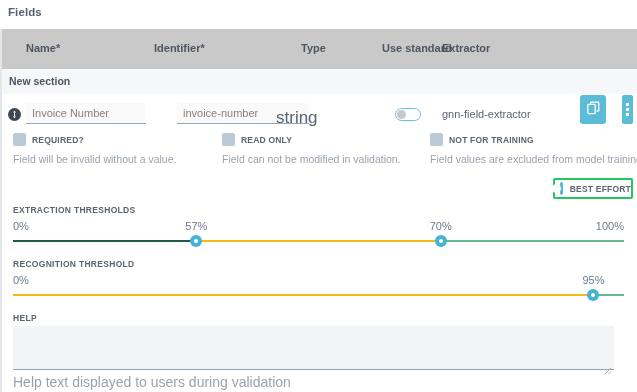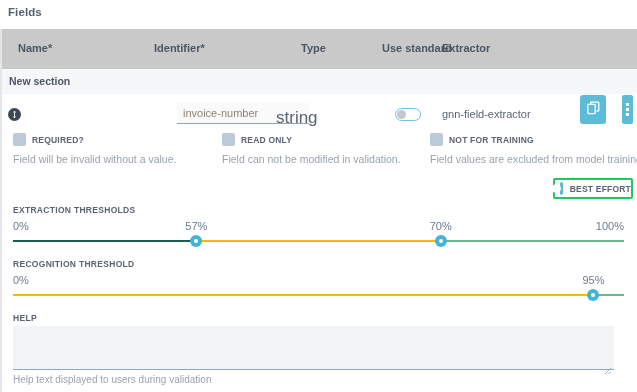--- a/index.html
+++ b/index.html
@@ -55,21 +55,21 @@
     background: #c9c9c9;
   }
   .th {
     position: absolute;
     top: 13px;
     font-size: 11px;
     font-weight: 700;
     color: #4c5662;
     white-space: nowrap;
   }
-  .th-name      { left: 16px; text-align: right; }
+  .th-name      { left: 24px; text-align: right; }
   .th-identifier{ left: 152px; }
   .th-type      { left: 287px; margin-left: 12px; }
   .th-usestd    { left: 380px; }
   .th-extractor { left: 440px; }
 
   
   .section-row {
     position: absolute;
     left: 0;
     top: 40px;
@@ -363,21 +363,21 @@
     left: 604px;
     top: 48px;
     width: 8px;
     height: 8px;
     cursor: nwse-resize;
   }
   .help-hint {
     position: absolute;
     left: 13px;
     top: 61px;
-    font-size: 10px;
+    font-size: 14px;
     color: #9aa3ad;
   }
 </style>
 </head>
 <body>
 
 <div id="app">
 
   <div class="page-title">Fields</div>
 
@@ -398,20 +398,21 @@
     <div class="field-row">
 
       <div class="drag-handle">
         <svg width="9" height="9" viewBox="0 0 9 9" aria-hidden="true">
           <path d="M4.5 0.8 L6.1 2.6 L2.9 2.6 Z" fill="#ffffff"></path>
           <rect x="4.0" y="2.4" width="1.0" height="4.2" fill="#ffffff"></rect>
           <path d="M4.5 8.2 L6.1 6.4 L2.9 6.4 Z" fill="#ffffff"></path>
         </svg>
       </div>
 
+      <input class="txt-input in-name" type="text" value="Invoice Number" style="">
 
       <input class="txt-input in-ident" type="text" value="invoice-number" style="">
 
       <div class="cell-type">string</div>
 
       <div class="switch off switch-usestd">
         <span class="knob"></span>
       </div>
 
       <div class="cell-extractor">gnn-field-extractor</div>

